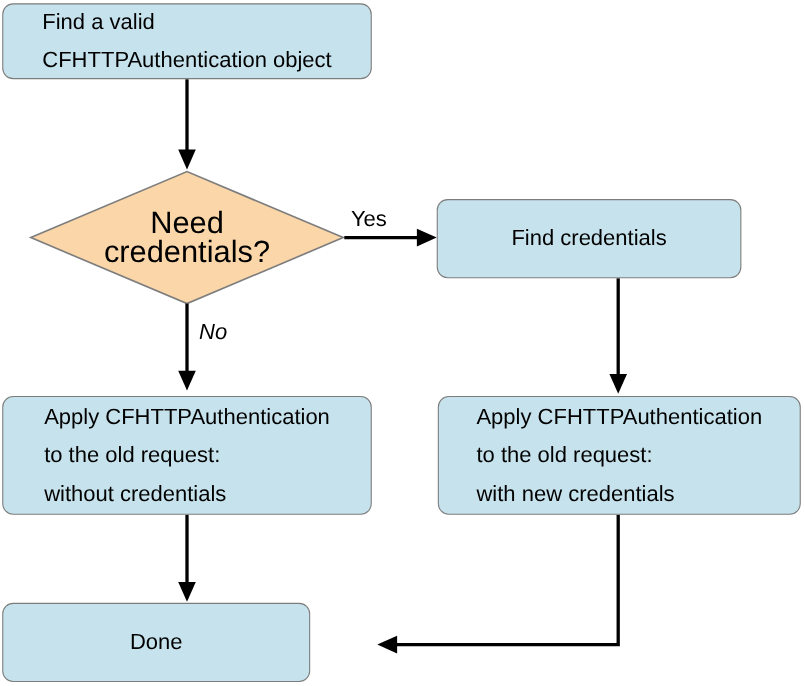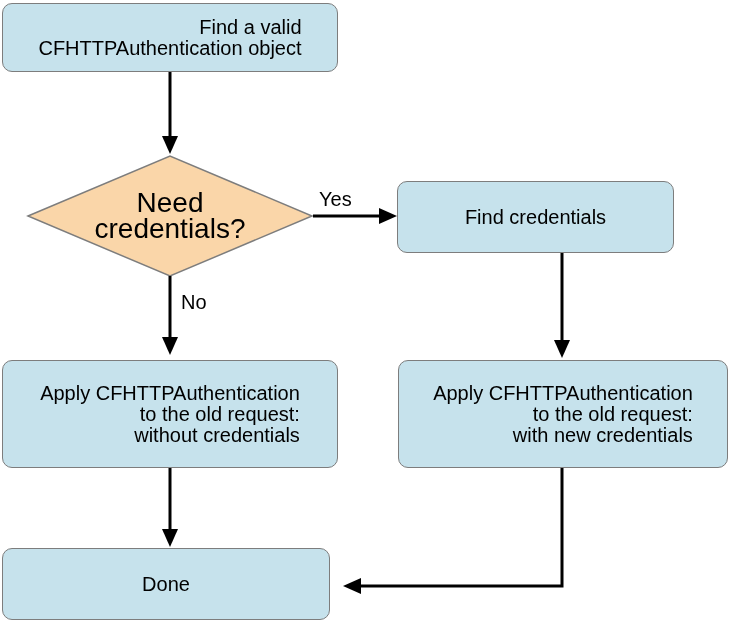--- a/index.html
+++ b/index.html
@@ -24,50 +24,50 @@
   }
   .node {
     position: absolute;
     box-sizing: border-box;
     background: #c6e2ec;
     border: 1.5px solid #7d7d7d;
     border-radius: 10px;
     display: flex;
     align-items: center;
     justify-content: center;
-    text-align: right;
+    text-align: left;
     font-size: 20px;
-    line-height: 21px;
+    line-height: 35px;
     color: #000000;
   }
   .node-label, .edge-label, .decision-label {
     white-space: pre-line;
     color: #000000;
   }
   .node-start            { left: 2px;   top: 3px;   width: 336px; height: 69px; }
   .node-find-credentials { left: 397px; top: 181px; width: 277px; height: 72px; }
   .node-apply-without    { left: 2px;   top: 360px; width: 336px; height: 108px; }
   .node-apply-with       { left: 398px; top: 360px; width: 330px; height: 108px; }
-  .node-done             { left: 2px;   top: 548px; width: 328px; height: 72px; }
+  .node-done             { left: 2px;   top: 548px; width: 280px; height: 72px; }
   .decision-label {
     position: absolute;
     left: 70px;
     top: 190px;
     width: 200px;
     text-align: center;
     font-size: 28px;
     line-height: 26px;
   }
   .edge-label {
     position: absolute;
     font-size: 20px;
     line-height: 22px;
   }
   .edge-label-yes { left: 319px; top: 188px; }
-  .edge-label-no  { left: 181px; top: 291px; }
+  .edge-label-no  { left: 181px; top: 291px; font-style: italic; }
 </style>
 </head>
 <body>
 
 <div class="canvas">
 
   <svg class="connectors" viewBox="0 0 732 624">
 
     <polygon points="28,216 170,156 312,216 170,276" stroke="#7d7d7d" stroke-width="1.5" fill="#fad6a9"></polygon>
 

